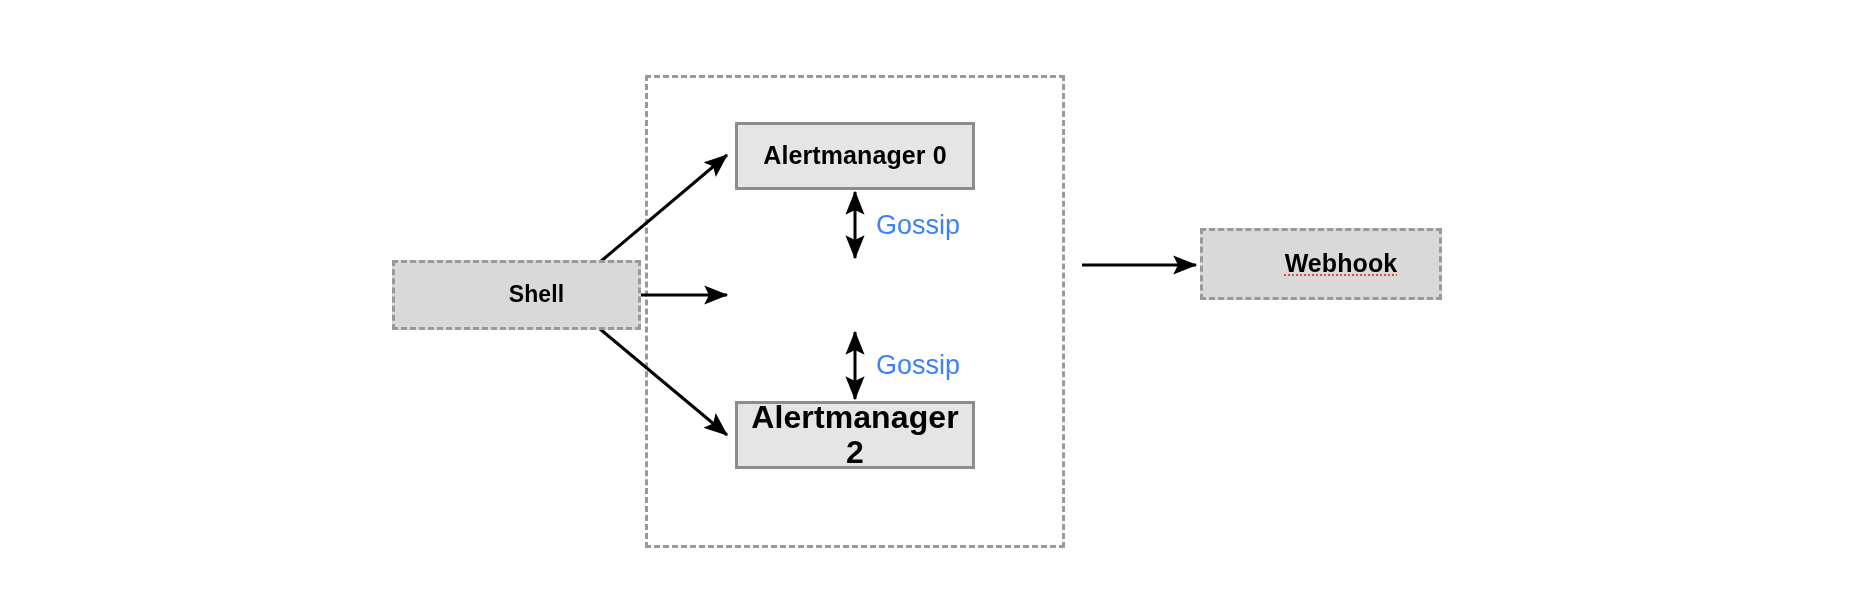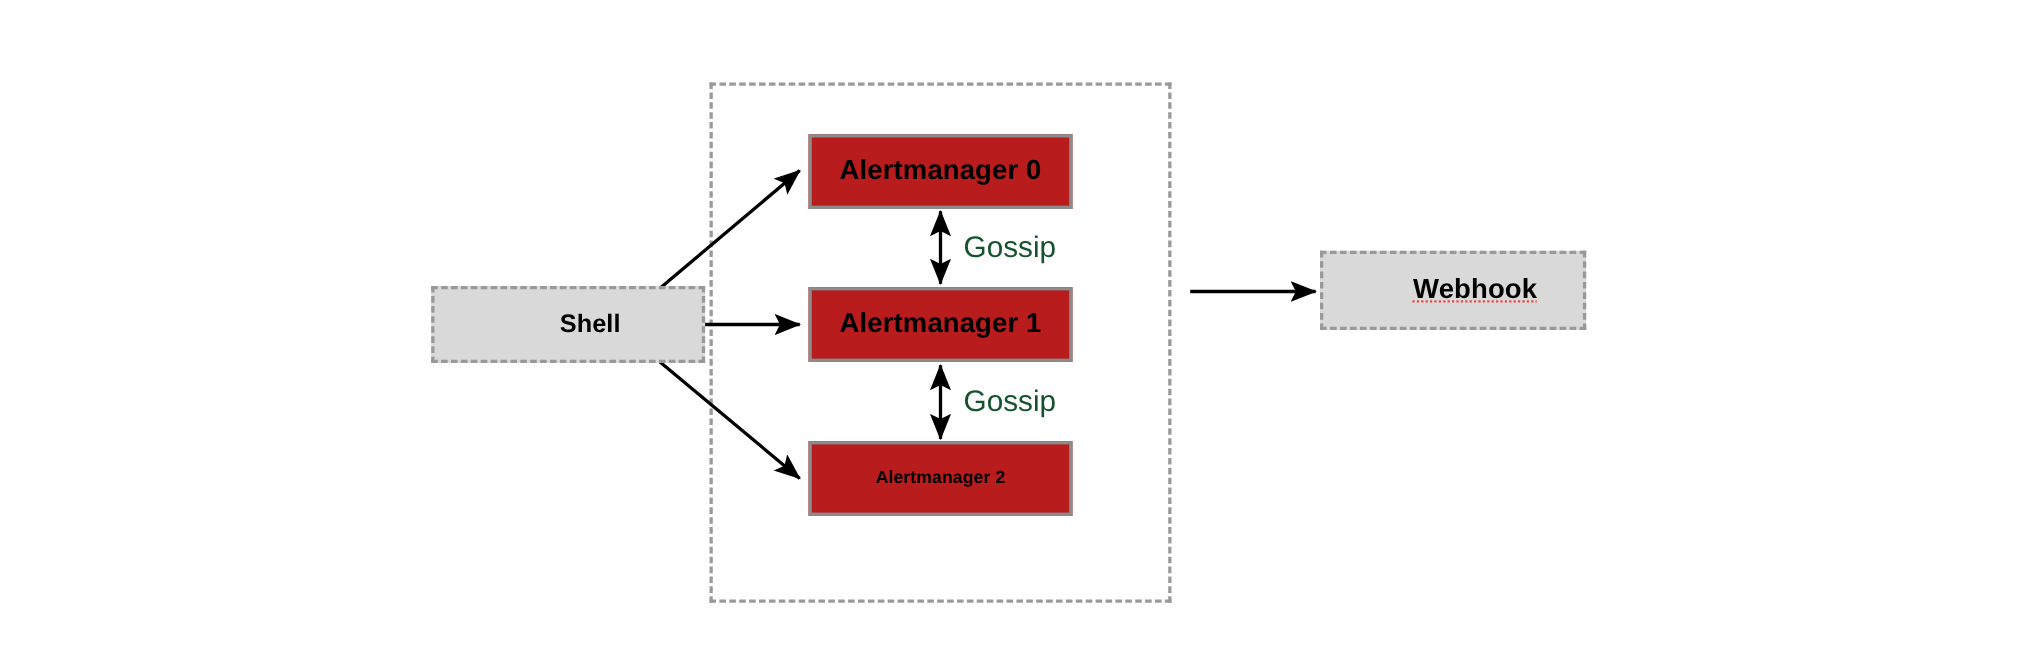--- a/index.html
+++ b/index.html
@@ -42,33 +42,33 @@
     line-height: 1.1;
   }
   
   .node-dashed-gray {
     background: #d9d9d9;
     border: 3px dashed #999999;
     padding-left: 40px;
   }
   
   .node-solid-peach {
-    background: #b91c1c;
+    background: #e5e5e5;
     border: 3px solid #8c8c8c;
   }
   
   .cluster-boundary {
     position: absolute;
     box-sizing: border-box;
     border: 3px dashed #9a9a9a;
     background: transparent;
   }
   .edge-label {
     position: absolute;
-    color: #14532d;
+    color: #3b82f6;
     font-weight: normal;
     white-space: nowrap;
     line-height: 1;
   }
   .spellcheck {
     text-decoration: underline;
     text-decoration-style: dotted;
     text-decoration-color: #e8473f;
     text-decoration-thickness: 2px;
     text-underline-offset: 2px;
@@ -117,26 +117,23 @@
   </svg>
 
   <div class="node node-dashed-gray" style="left:352px; top:260px; width:249px; height:70px;margin-left:40px;">
     <span class="node-label" style="font-size:23px;">Shell</span>
   </div>
 
   <div class="node node-solid-peach" style="left:735px; top:122px; width:240px; height:68px;">
     <span class="node-label" style="font-size:25px;">Alertmanager 0</span>
   </div>
 
-  <div class="node node-solid-peach" style="left:735px; top:261px; width:240px; height:68px;">
-    <span class="node-label" style="font-size:25px;">Alertmanager 1</span>
-  </div>
 
   <div class="node node-solid-peach" style="left:735px; top:401px; width:240px; height:68px;">
-    <span class="node-label" style="font-size:16px;text-align:center;">Alertmanager 2</span>
+    <span class="node-label" style="font-size:32px;text-align:center;">Alertmanager 2</span>
   </div>
 
   <div class="node node-dashed-gray" style="left:1200px; top:228px; width:242px; height:72px;">
     <span class="node-label spellcheck" style="font-size:25px;">Webhook</span>
   </div>
 
   <span class="edge-label" style="left:876px; top:212px; font-size:27px;">Gossip</span>
 
   <span class="edge-label" style="left:876px; top:352px; font-size:27px;">Gossip</span>
 

